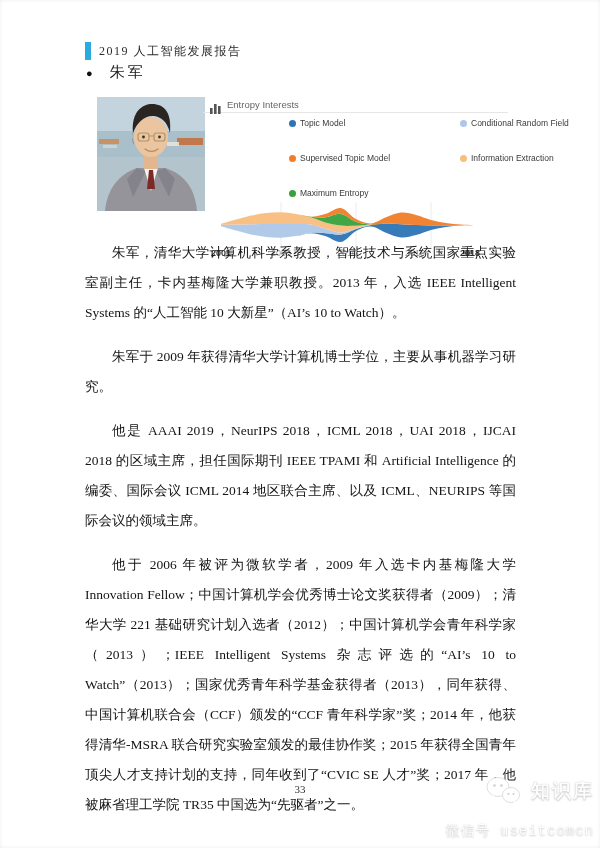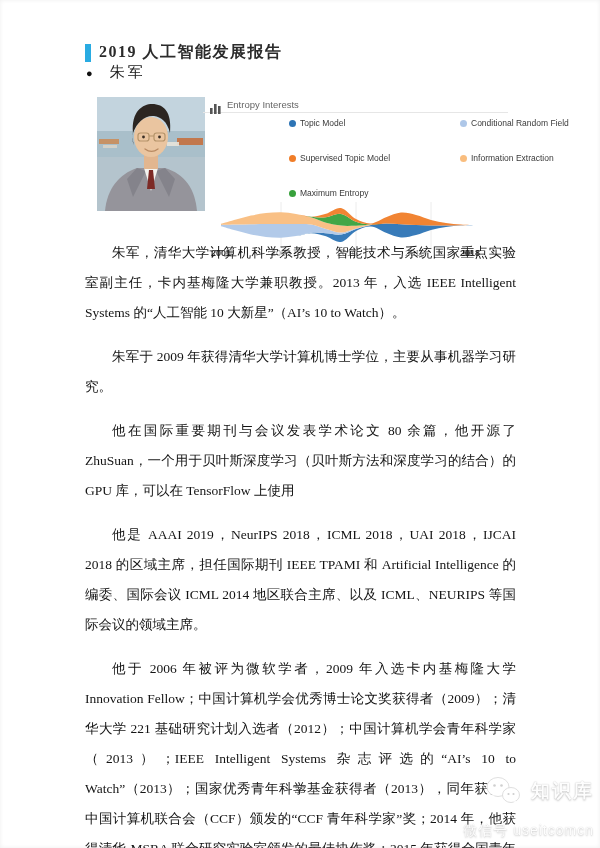--- a/index.html
+++ b/index.html
@@ -4,21 +4,21 @@
 <style>
   html,body{margin:0;padding:0;background:#ffffff;}
   .page{
     position:relative; width:600px; height:848px; background:#ffffff;
     font-family:"Liberation Serif","DejaVu Serif",serif; color:#1a1a1a;
     overflow:hidden; box-shadow:inset 0 0 4px rgba(0,0,0,.07);
   }
   
   .doc-header{position:absolute; left:85px; top:42px; display:flex; align-items:center;}
   .hbar{width:6px; height:18px; background:#29abe2; margin-right:8px;}
-  .htext{font-size:16px; color:#2b2b2b; letter-spacing:1.5px; font-weight:bold;text-align:center;}
+  .htext{font-size:12px; color:#2b2b2b; letter-spacing:1.5px; font-weight:normal;text-align:center;}
   
   .bullet-row{position:absolute; left:86px; top:63px; display:flex; align-items:center;}
   .bdot{font-size:11px; color:#111; margin-right:17px;}
   .bname{font-size:15px; color:#222; letter-spacing:3px;}
   
   .photo{position:absolute; left:97px; top:97px; width:108px; height:114px; overflow:hidden;}
   
   .chart{position:absolute; left:203px; top:97px; width:305px; font-family:"Liberation Sans","DejaVu Sans",sans-serif;}
   .chart-head{display:flex; align-items:center; height:15px; border-bottom:1px solid #e6e6e6; padding-left:7px;}
   .chart-icon{width:11px; height:10px; margin-right:6px; display:inline-block;}
@@ -33,21 +33,21 @@
   .tick{position:absolute; top:0; transform:translateX(-50%);}
   .tick.major{color:#333; font-weight:bold;}
   
   .body-text{position:absolute; left:85px; top:224px; width:431px;}
   .body-text p{margin:14px 0 5px 0; text-indent:2em; line-height:30px; font-size:13.5px;
                text-align:justify; color:#141414;}
   
   .page-number{position:absolute; left:0; right:0; top:783px; text-align:center;
                font-size:11px; color:#333;}
   .watermark{position:absolute; right:6px; bottom:8px; text-align:right;
-             font-family:Liberation Sans, sans-serif; color:#fdfdfd;}
+             font-family:Liberation Mono, monospace; color:#fdfdfd;}
   .wm-row1{display:flex; align-items:center; justify-content:flex-end;}
   .wm-title{font-size:19px; font-weight:bold; letter-spacing:2px; margin-left:8px;
             text-shadow:0 1px 2px rgba(0,0,0,.22),0 0 1px rgba(0,0,0,.18);}
   .wm-sub{font-size:14px; margin-top:16px; letter-spacing:1px;
           text-shadow:0 1px 2px rgba(0,0,0,.2),0 0 1px rgba(0,0,0,.16);}
   .wm-icon{width:40px; height:30px;}
 </style>
 </head>
 <body>
 
@@ -140,21 +140,20 @@
       <span class="tick" style="left:78px">2005</span>
       <span class="tick" style="left:144px">2010</span>
       <span class="tick" style="left:212px">2015</span>
       <span class="tick major" style="left:267px">2018</span>
     </div>
   </div>
 
   <div class="body-text">
     <p>朱军，清华大学计算机科学系教授，智能技术与系统国家重点实验室副主任，卡内基梅隆大学兼职教授。2013 年，入选 IEEE Intelligent Systems 的“人工智能 10 大新星”（AI’s 10 to Watch）。</p>
     <p>朱军于 2009 年获得清华大学计算机博士学位，主要从事机器学习研究。</p>
-    <p>他在国际重要期刊与会议发表学术论文 80 余篇，他开源了 ZhuSuan，一个用于贝叶斯深度学习（贝叶斯方法和深度学习的结合）的 GPU 库，可以在 TensorFlow 上使用</p>
     <p>他是 AAAI 2019，NeurIPS 2018，ICML 2018，UAI 2018，IJCAI 2018 的区域主席，担任国际期刊 IEEE TPAMI 和 Artificial Intelligence 的编委、国际会议 ICML 2014 地区联合主席、以及 ICML、NEURIPS 等国际会议的领域主席。</p>
     <p>他于 2006 年被评为微软学者，2009 年入选卡内基梅隆大学 Innovation Fellow；中国计算机学会优秀博士论文奖获得者（2009）；清华大学 221 基础研究计划入选者（2012）；中国计算机学会青年科学家（2013）；IEEE Intelligent Systems 杂志评选的“AI’s 10 to Watch”（2013）；国家优秀青年科学基金获得者（2013），同年获得、中国计算机联合会（CCF）颁发的“CCF 青年科学家”奖；2014 年，他获得清华-MSRA 联合研究实验室颁发的最佳协作奖；2015 年获得全国青年顶尖人才支持计划的支持，同年收到了“CVIC SE 人才”奖；2017 年，他被麻省理工学院 TR35 中国选为“先驱者”之一。</p>
   </div>
 
   <div class="page-number">33</div>
 
   <div class="watermark">
     <div class="wm-row1">
       <svg class="wm-icon" viewBox="0 0 40 30">
         <g fill="#ffffff" stroke="#d7d7d7" stroke-width="0.8">

